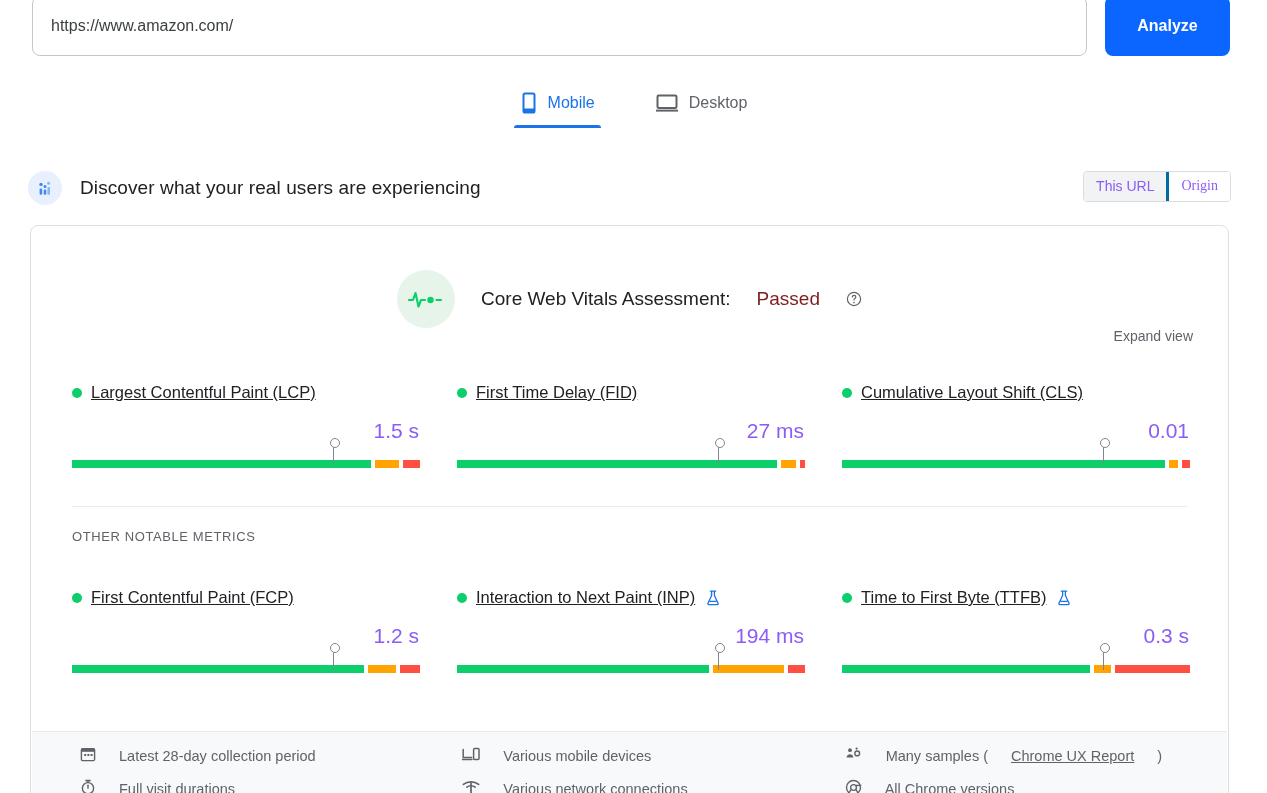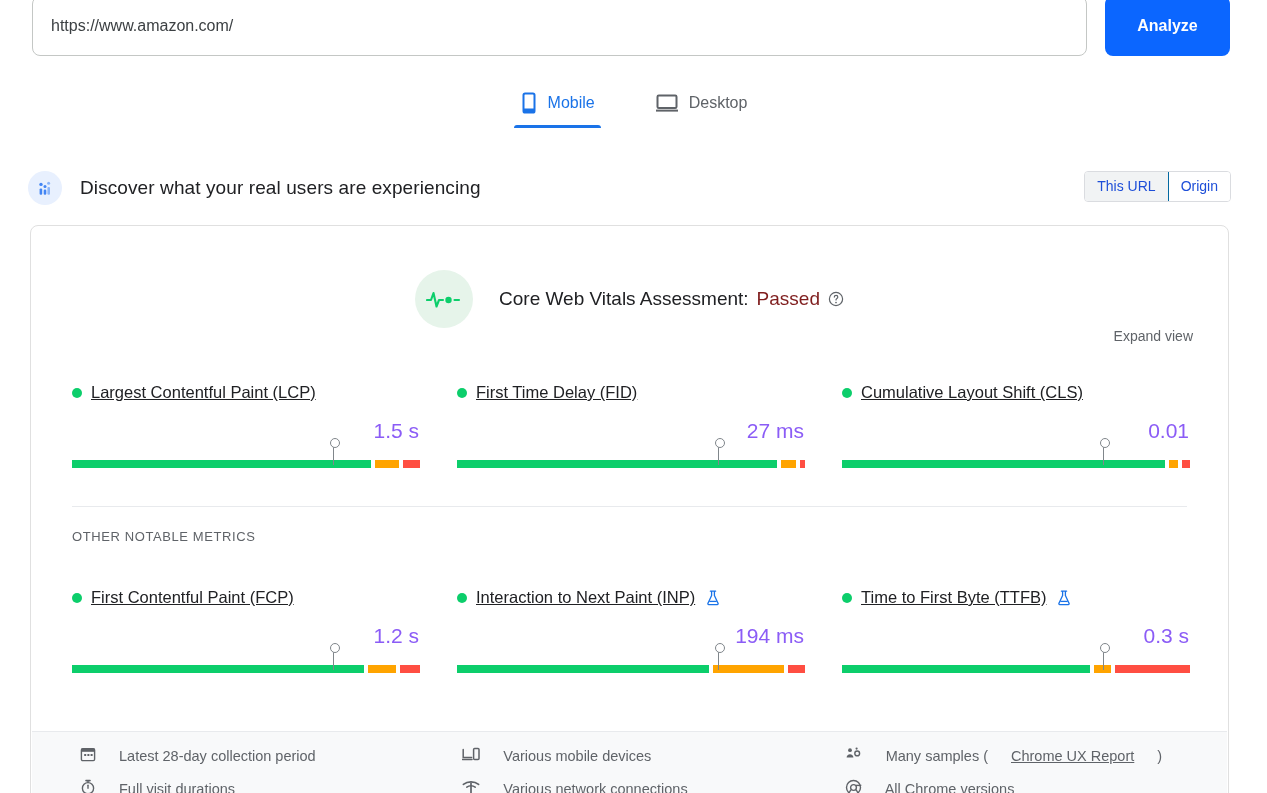--- a/index.html
+++ b/index.html
@@ -105,25 +105,25 @@
     right: 36px; top: 3px;
     display: flex;
     border: 1px solid #dadce0;
     border-radius: 4px;
     overflow: hidden;
     font-size: 14px;
   }
   .seg {
     padding: 6px 12px 7px 12px;
     background: #fff;
-    color: #1d4ed8;
+    color: #8b5cf6;
     cursor: pointer;
   }
   .seg.selected { background: #f1f3f4; }
-  .seg + .seg { border-left: 1px solid #0369a1; }
+  .seg + .seg { border-left: 3px solid #0369a1; font-family: Liberation Serif, serif; }
 
   
   .card {
     position: absolute;
     left: 30px; top: 225px;
     width: 1199px;
     height: 600px;
     border: 1px solid #e0e0e0;
     border-radius: 8px;
     background: #fff;
@@ -140,21 +140,21 @@
     border-radius: 50%;
     background: #e6f4ea;
     display: flex; align-items: center; justify-content: center;
     flex: none;
   }
   .cwv-title {
     font-size: 19px;
     color: #202124;
     display: flex;
     align-items: center;
-    gap: 8px;
+    gap: 26px;
   }
   .cwv-pass { color: #7f1d1d; }
   .help-icon {
     color: #5f6368;
     display: inline-flex;
     align-items: center;
   }
   .expand-view {
     position: absolute;
     right: 35px; top: 102px;

